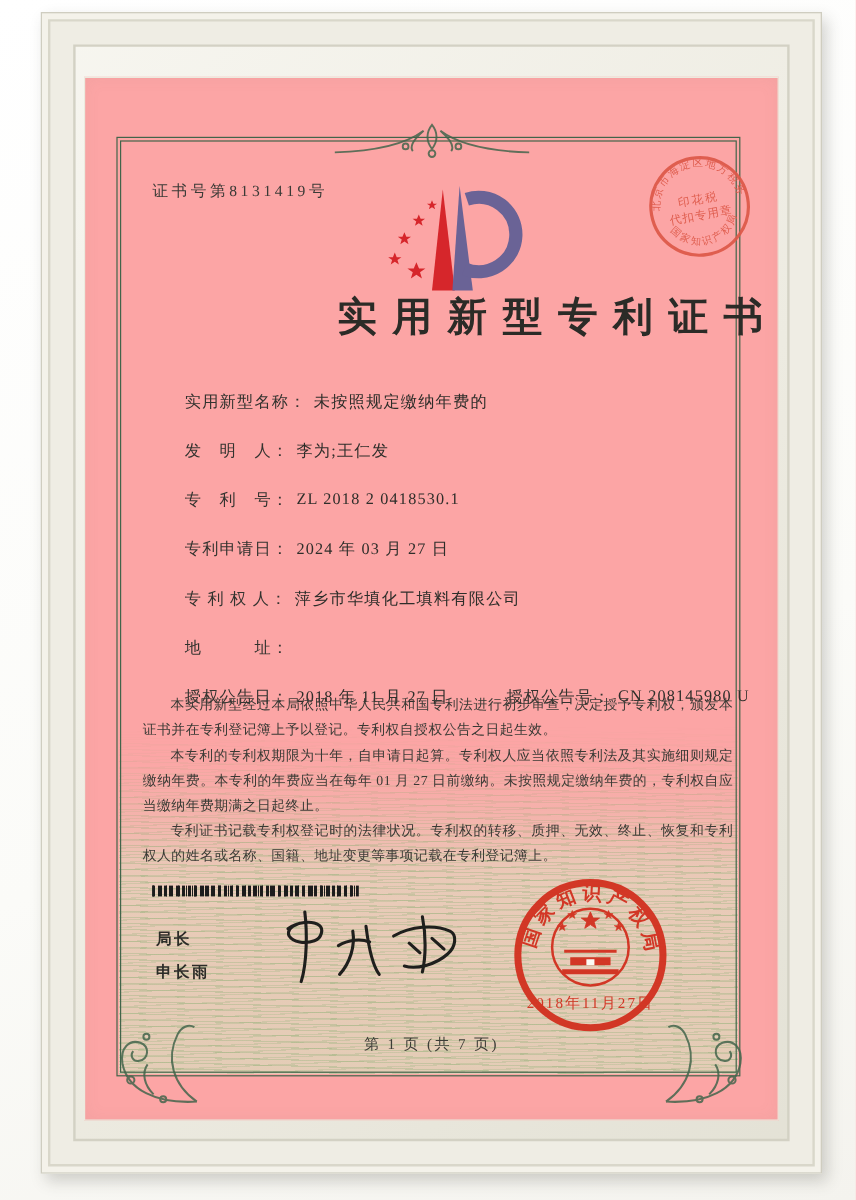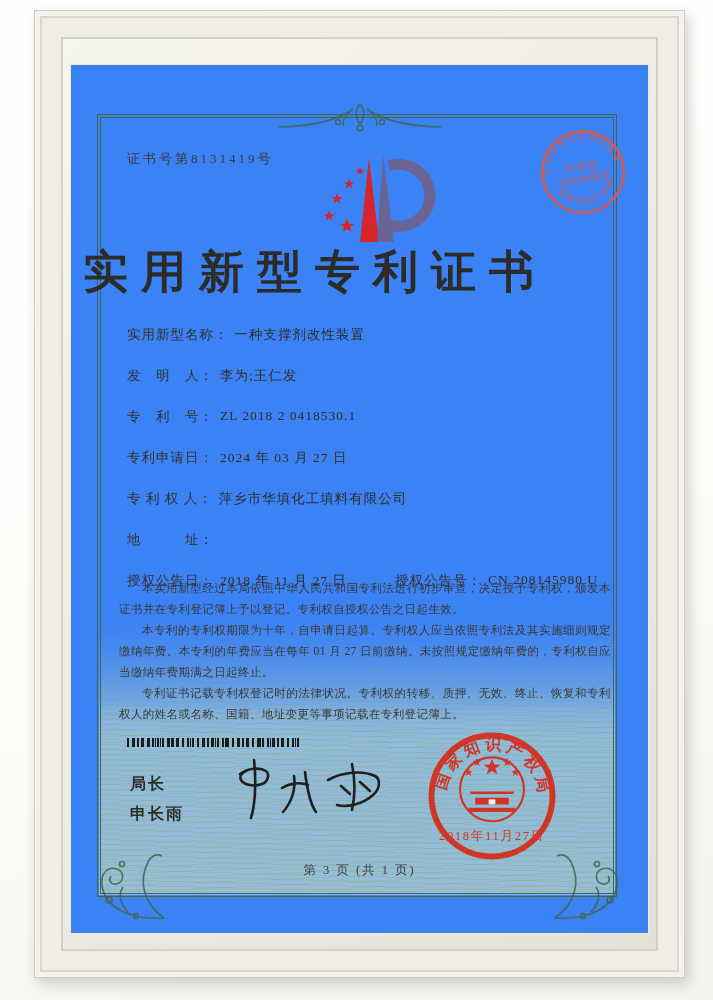--- a/index.html
+++ b/index.html
@@ -17,21 +17,21 @@
     box-shadow:
       inset 0 0 0 5px #f4f2ea,
       inset 0 0 0 7px #d9d7ca,
       inset 0 0 0 26px #efede4,
       inset 0 0 0 28px #d3d1c4,
       4px 6px 12px rgba(60,60,50,.22);
   }
   
   .paper{
     position:absolute;left:70px;top:64px;right:64px;bottom:66px;
-    background:#3b82f6;
+    background:#fca5a5;
     box-shadow:inset 0 0 0 1px #eceade, inset 0 0 14px rgba(120,120,100,.08);
   }
   .guilloche{
     position:absolute;left:29px;right:34px;bottom:39px;height:290px;z-index:0;
     background:
       repeating-linear-gradient(1.5deg, rgba(128,172,108,.30) 0 1px, rgba(0,0,0,0) 1px 5px),
       repeating-linear-gradient(-2.5deg, rgba(128,172,108,.22) 0 1px, rgba(0,0,0,0) 1px 6px),
       linear-gradient(180deg, rgba(224,238,209,0) 0%, rgba(217,233,199,.55) 45%, rgba(211,230,193,.6) 100%);
     -webkit-mask-image:linear-gradient(180deg,transparent 0,#000 38%);
     mask-image:linear-gradient(180deg,transparent 0,#000 38%);
@@ -44,41 +44,41 @@
   .orn-top{left:50%;top:36px;transform:translateX(-50%);}
   .orn-bl{left:8px;bottom:8px;}
   .orn-br{right:8px;bottom:8px;transform:scaleX(-1);}
   .content{position:absolute;inset:0;z-index:3;}
 
   .cert-no{position:absolute;left:57px;top:86px;font-size:13px;letter-spacing:3px;color:#3a3a36;}
 
   .logo{position:absolute;left:243px;top:80px;width:128px;height:110px;}
   .tax-seal{position:absolute;left:460px;top:55px;width:106px;height:106px;transform:rotate(-10deg);opacity:.92;}
 
-  .title{position:absolute;left:0;right:0;top:178px;text-align:left;
-    font-size:45px;font-weight:600;letter-spacing:13px;color:#2b2b27;text-indent:13px;}
+  .title{position:absolute;left:0;right:0;top:178px;text-align:right;
+    font-size:33px;font-weight:600;letter-spacing:13px;color:#2b2b27;text-indent:13px;}
 
   .fields{position:absolute;left:57px;top:262px;font-size:13.5px;}
-  .field-row{display:flex;margin-bottom:23px;white-space:nowrap;position:relative;width:476px;}
+  .field-row{display:flex;margin-bottom:23px;white-space:nowrap;position:relative;width:476px;margin-left:27px;}
   .field-label{letter-spacing:1px;color:#33332f;}
   .field-value{margin-left:6px;letter-spacing:1px;color:#2e2e2a;}
   .grant-extra{position:absolute;left:268px;top:0;display:flex;justify-content:space-between;}
 
   .paragraphs{position:absolute;left:49px;top:514px;width:492px;
     font-size:11.5px;line-height:21px;text-align:justify;color:#3a3a35;}
   .paragraphs p{margin:0;text-indent:2em;letter-spacing:.4px;}
 
   .barcode{position:absolute;left:57px;top:674px;width:172px;height:9px;
     background:
       repeating-linear-gradient(90deg,#1c1c1c 0 2px,rgba(0,0,0,0) 2px 5px),
       repeating-linear-gradient(90deg,#1c1c1c 0 1px,rgba(0,0,0,0) 1px 7px),
       repeating-linear-gradient(90deg,#1c1c1c 0 1px,rgba(0,0,0,0) 1px 11px);
   }
 
-  .sig-block{position:absolute;left:60px;top:710px;font-size:16px;font-weight:700;
+  .sig-block{position:absolute;left:60px;top:710px;font-size:13px;font-weight:700;
     font-family:Liberation Serif, serif;color:#2c2c28;}
   .sig-block div{margin-bottom:9px;letter-spacing:2px;}
   .signature{position:absolute;left:140px;top:688px;width:180px;height:80px;}
 
   .official-seal{position:absolute;left:338px;top:648px;width:168px;height:168px;opacity:.95;}
 
   .page-footer{position:absolute;left:0;right:0;top:798px;text-align:center;
     font-size:12.5px;letter-spacing:2px;color:#3c3c37;}
 
   .green{stroke:#44654c;}
@@ -158,21 +158,21 @@
         <text x="60" y="57" text-anchor="middle" font-size="11" letter-spacing="2" stroke="none">印花税</text>
         <text x="60" y="72" text-anchor="middle" font-size="11" letter-spacing="1" stroke="none">代扣专用章</text>
       </g>
     </svg>
 
     <div class="title">实用新型专利证书</div>
 
     <div class="fields">
       <div class="field-row">
         <span class="field-label">实用新型名称：</span>
-        <span class="field-value">一种支撑剂改性装置</span>
+        <span class="field-value">未按照规定缴纳年费的</span>
       </div>
       <div class="field-row">
         <span class="field-label">发　明　人：</span>
         <span class="field-value">李为;王仁发</span>
       </div>
       <div class="field-row">
         <span class="field-label">专　利　号：</span>
         <span class="field-value">ZL 2018 2 0418530.1</span>
       </div>
       <div class="field-row">
@@ -240,16 +240,16 @@
           <use href="#star" transform="translate(128,72) scale(.45)"></use>
           <path d="M74 96 h52" fill="none" stroke-width="3"></path>
           <path d="M80 102 h40 v8 h-40 z" stroke="none"></path>
           <path d="M72 114 h56 v5 h-56 z" stroke="none"></path>
           <path d="M96 104 h8 v6 h-8 z" fill="#fefdf8" stroke="none"></path>
         </g>
         <text x="100" y="152" text-anchor="middle" font-size="15" letter-spacing="2" stroke="none">2018年11月27日</text>
       </g>
     </svg>
 
-    <div class="page-footer">第 3 页 (共 1 页)</div>
+    <div class="page-footer">第 1 页 (共 7 页)</div>
 
   </div>
 </div>
 
 </body></html>

